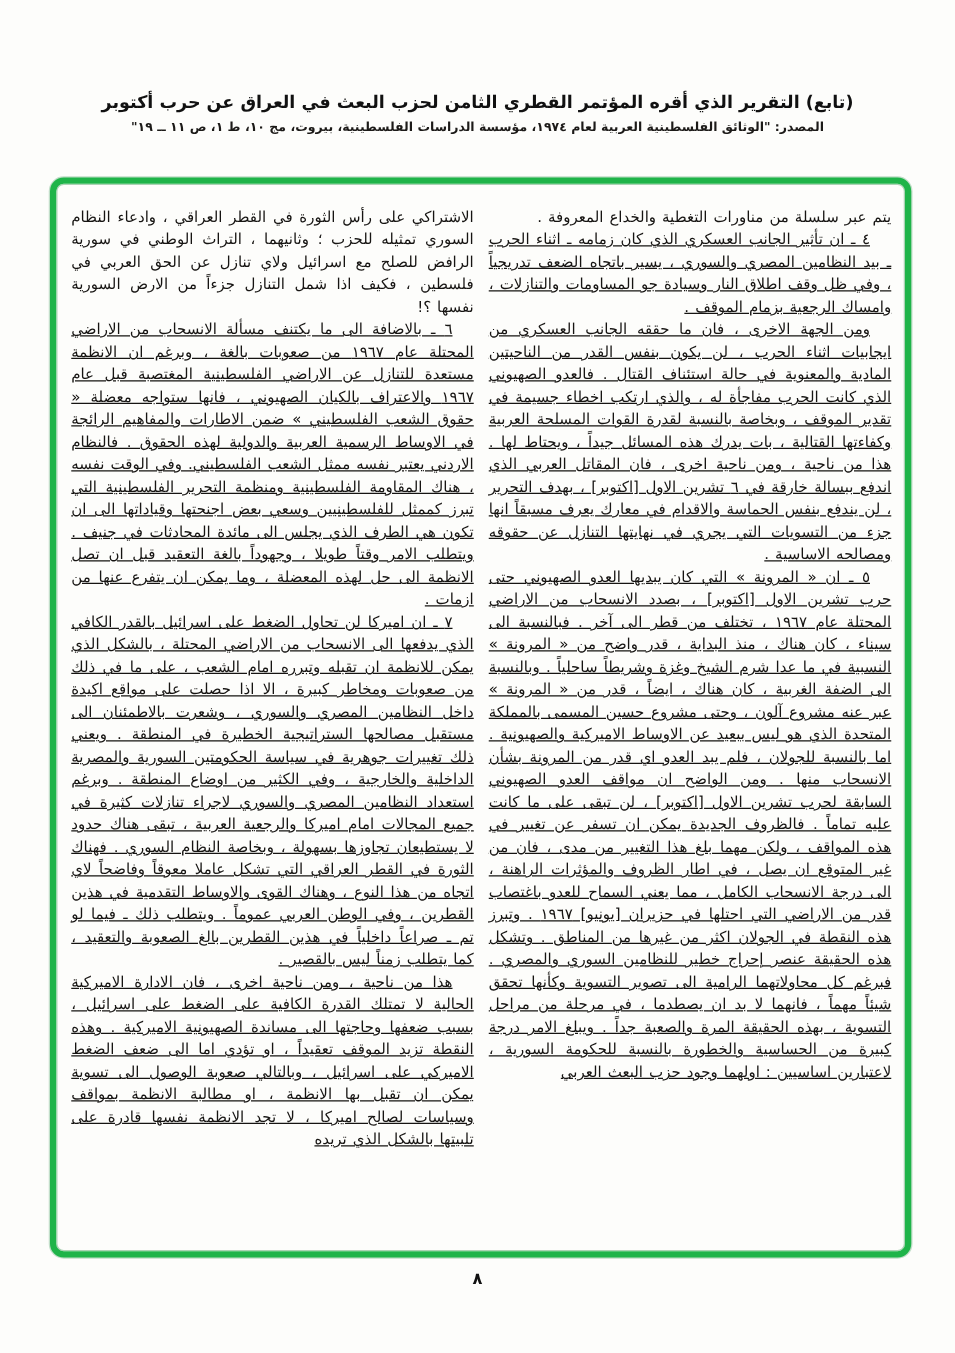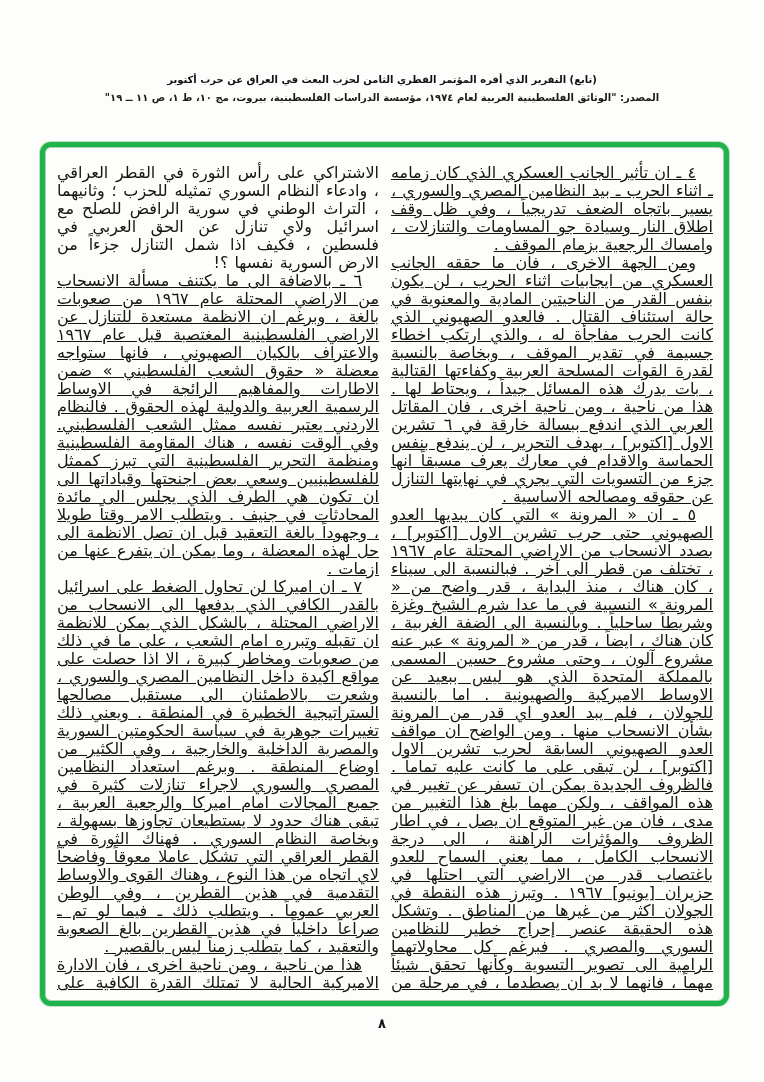--- a/index.html
+++ b/index.html
@@ -10,21 +10,21 @@
     color:#161412;
     overflow:hidden;
     position:relative;
   }
   .page{width:764px;height:1082px;position:relative;}
   .header{
     padding-top:74px;
     text-align:center;
   }
   .title{
-    font-size:10px;
+    font-size:14px;
     font-weight:bold;
     letter-spacing:0.2px;
     direction:rtl;
     color:#111;
   }
   .source{
     margin-top:7px;
     font-size:10px;
     font-weight:bold;
     direction:rtl;
@@ -47,21 +47,21 @@
     padding:17px 11px 0 21px;
     height:830px;
     overflow:hidden;
   }
   .col{
     width:322px;
     flex:0 0 auto;
   }
   .p{
     margin:0;
-    font-size:16px;
+    font-size:12px;
     line-height:18px;
     text-align:justify;
     word-spacing:1px;
   }
   .p.indent{ text-indent:17px;text-decoration:underline; }
   .p.cont{ text-indent:0; }
   .pagenum{
     position:absolute;
     left:0;right:0;
     top:1016px;
@@ -78,20 +78,21 @@
 
   <div class="header">
     <div class="title">(تابع) التقرير الذي أقره المؤتمر القطري الثامن لحزب البعث في العراق عن حرب أكتوبر</div>
     <div class="source">المصدر: "الوثائق الفلسطينية العربية لعام ١٩٧٤، مؤسسة الدراسات الفلسطينية، بيروت، مج ١٠، ط ١، ص ١١ ــ ١٩"</div>
   </div>
 
   <div class="frame">
     <div class="columns">
 
       <div class="col">
+        <p class="p cont">يتم عبر سلسلة من مناورات التغطية والخداع المعروفة .</p>
         <p class="p indent">٤ ـ ان تأثير الجانب العسكري الذي كان زمامه ـ اثناء الحرب ـ بيد النظامين المصري والسوري ، يسير باتجاه الضعف تدريجياً ، وفي ظل وقف اطلاق النار وسيادة جو المساومات والتنازلات ، وامساك الرجعية بزمام الموقف .</p>
         <p class="p indent">ومن الجهة الاخرى ، فان ما حققه الجانب العسكري من ايجابيات اثناء الحرب ، لن يكون بنفس القدر من الناحيتين المادية والمعنوية في حالة استئناف القتال . فالعدو الصهيوني الذي كانت الحرب مفاجأة له ، والذي ارتكب اخطاء جسيمة في تقدير الموقف ، وبخاصة بالنسبة لقدرة القوات المسلحة العربية وكفاءتها القتالية ، بات يدرك هذه المسائل جيداً ، ويحتاط لها . هذا من ناحية ، ومن ناحية اخرى ، فان المقاتل العربي الذي اندفع ببسالة خارقة في ٦ تشرين الاول [اكتوبر] ، بهدف التحرير ، لن يندفع بنفس الحماسة والاقدام في معارك يعرف مسبقاً انها جزء من التسويات التي يجري في نهايتها التنازل عن حقوقه ومصالحه الاساسية .</p>
         <p class="p indent">٥ ـ ان « المرونة » التي كان يبديها العدو الصهيوني حتى حرب تشرين الاول [اكتوبر] ، بصدد الانسحاب من الاراضي المحتلة عام ١٩٦٧ ، تختلف من قطر الى آخر . فبالنسبة الى سيناء ، كان هناك ، منذ البداية ، قدر واضح من « المرونة » النسبية في ما عدا شرم الشيخ وغزة وشريطاً ساحلياً . وبالنسبة الى الضفة الغربية ، كان هناك ، ايضاً ، قدر من « المرونة » عبر عنه مشروع آلون ، وحتى مشروع حسين المسمى بالمملكة المتحدة الذي هو ليس ببعيد عن الاوساط الاميركية والصهيونية . اما بالنسبة للجولان ، فلم يبد العدو اي قدر من المرونة بشأن الانسحاب منها . ومن الواضح ان مواقف العدو الصهيوني السابقة لحرب تشرين الاول [اكتوبر] ، لن تبقى على ما كانت عليه تماماً . فالظروف الجديدة يمكن ان تسفر عن تغيير في هذه المواقف ، ولكن مهما بلغ هذا التغيير من مدى ، فان من غير المتوقع ان يصل ، في اطار الظروف والمؤثرات الراهنة ، الى درجة الانسحاب الكامل ، مما يعني السماح للعدو باغتصاب قدر من الاراضي التي احتلها في حزيران [يونيو] ١٩٦٧ . وتبرز هذه النقطة في الجولان اكثر من غيرها من المناطق . وتشكل هذه الحقيقة عنصر إحراج خطير للنظامين السوري والمصري . فبرغم كل محاولاتهما الرامية الى تصوير التسوية وكأنها تحقق شيئاً مهماً ، فانهما لا بد ان يصطدما ، في مرحلة من مراحل التسوية ، بهذه الحقيقة المرة والصعبة جداً . ويبلغ الامر درجة كبيرة من الحساسية والخطورة بالنسبة للحكومة السورية ، لاعتبارين اساسيين : اولهما وجود حزب البعث العربي</p>
       </div>
 
       <div class="col">
         <p class="p cont">الاشتراكي على رأس الثورة في القطر العراقي ، وادعاء النظام السوري تمثيله للحزب ؛ وثانيهما ، التراث الوطني في سورية الرافض للصلح مع اسرائيل ولاي تنازل عن الحق العربي في فلسطين ، فكيف اذا شمل التنازل جزءاً من الارض السورية نفسها ؟!</p>
         <p class="p indent">٦ ـ بالاضافة الى ما يكتنف مسألة الانسحاب من الاراضي المحتلة عام ١٩٦٧ من صعوبات بالغة ، وبرغم ان الانظمة مستعدة للتنازل عن الاراضي الفلسطينية المغتصبة قبل عام ١٩٦٧ والاعتراف بالكيان الصهيوني ، فانها ستواجه معضلة « حقوق الشعب الفلسطيني » ضمن الاطارات والمفاهيم الرائجة في الاوساط الرسمية العربية والدولية لهذه الحقوق . فالنظام الاردني يعتبر نفسه ممثل الشعب الفلسطيني. وفي الوقت نفسه ، هناك المقاومة الفلسطينية ومنظمة التحرير الفلسطينية التي تبرز كممثل للفلسطينيين وسعي بعض اجنحتها وقياداتها الى ان تكون هي الطرف الذي يجلس الى مائدة المحادثات في جنيف . ويتطلب الامر وقتاً طويلا ، وجهوداً بالغة التعقيد قبل ان تصل الانظمة الى حل لهذه المعضلة ، وما يمكن ان يتفرع عنها من ازمات .</p>
         <p class="p indent">٧ ـ ان اميركا لن تحاول الضغط على اسرائيل بالقدر الكافي الذي يدفعها الى الانسحاب من الاراضي المحتلة ، بالشكل الذي يمكن للانظمة ان تقبله وتبرره امام الشعب ، على ما في ذلك من صعوبات ومخاطر كبيرة ، الا اذا حصلت على مواقع اكيدة داخل النظامين المصري والسوري ، وشعرت بالاطمئنان الى مستقبل مصالحها الستراتيجية الخطيرة في المنطقة . ويعني ذلك تغييرات جوهرية في سياسة الحكومتين السورية والمصرية الداخلية والخارجية ، وفي الكثير من اوضاع المنطقة . وبرغم استعداد النظامين المصري والسوري لاجراء تنازلات كثيرة في جميع المجالات امام اميركا والرجعية العربية ، تبقى هناك حدود لا يستطيعان تجاوزها بسهولة ، وبخاصة النظام السوري . فهناك الثورة في القطر العراقي التي تشكل عاملا معوقاً وفاضحاً لاي اتجاه من هذا النوع ، وهناك القوى والاوساط التقدمية في هذين القطرين ، وفي الوطن العربي عموماً . ويتطلب ذلك ـ فيما لو تم ـ صراعاً داخلياً في هذين القطرين بالغ الصعوبة والتعقيد ، كما يتطلب زمناً ليس بالقصير .</p>
         <p class="p indent">هذا من ناحية ، ومن ناحية اخرى ، فان الادارة الاميركية الحالية لا تمتلك القدرة الكافية على الضغط على اسرائيل ، بسبب ضعفها وحاجتها الى مساندة الصهيونية الاميركية . وهذه النقطة تزيد الموقف تعقيداً ، او تؤدي اما الى ضعف الضغط الاميركي على اسرائيل ، وبالتالي صعوبة الوصول الى تسوية يمكن ان تقبل بها الانظمة ، او مطالبة الانظمة بمواقف وسياسات لصالح اميركا ، لا تجد الانظمة نفسها قادرة على تلبيتها بالشكل الذي تريده</p>

